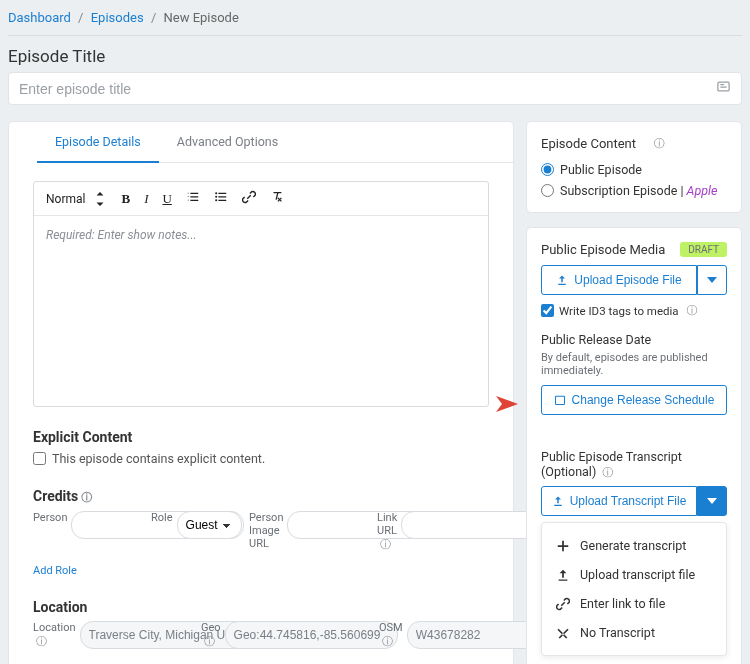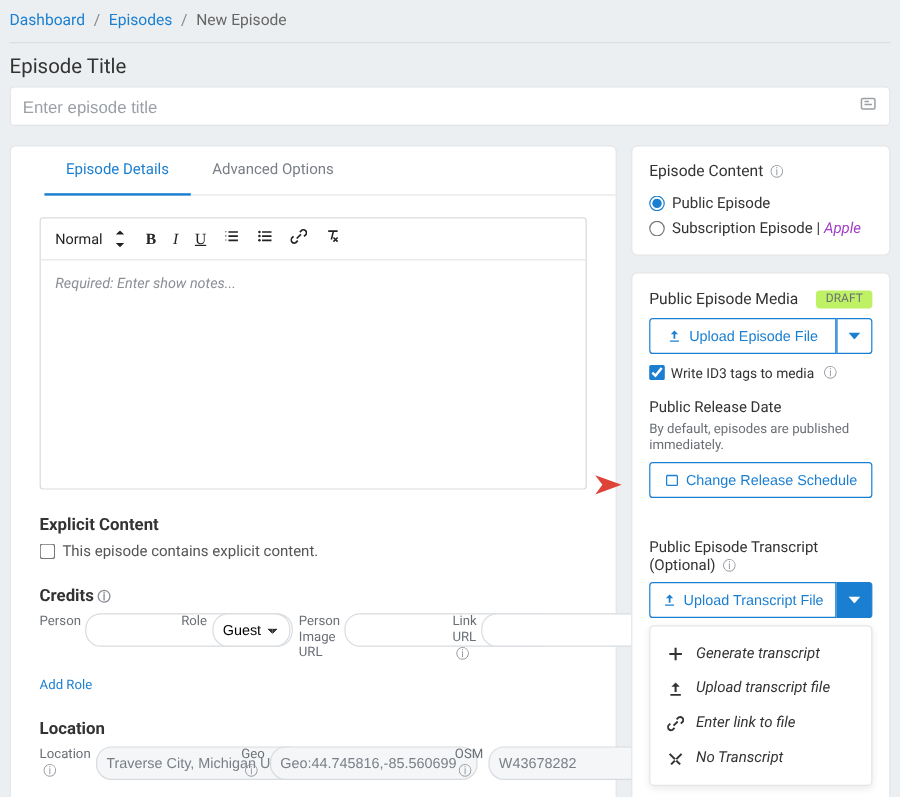--- a/index.html
+++ b/index.html
@@ -33,37 +33,37 @@
 .section-h { font-size:14px; color:#333; margin:22px 0 6px 0;font-weight:bold; }
 .check-row { display:flex; align-items:center; gap:6px; color:#555; font-size:12.5px; }
 .fields { display:flex; gap:18px; margin-top:6px; }
 .field { display:flex; flex-direction:row; gap:4px; }
 .field label { font-size:11px; color:#6a6f76; }
 .field input, .field select { height:28px; border:1px solid #d8dbdf; border-radius:13px; padding:0 8px; font-size:12px; background:#fff; }
 .field select { appearance:none; padding-right:22px; background-image:linear-gradient(45deg,transparent 50%,#333 50%),linear-gradient(135deg,#333 50%,transparent 50%); background-position:calc(100% - 14px) 12px,calc(100% - 10px) 12px; background-size:4px 4px,4px 4px; background-repeat:no-repeat; }
 .field input.ro { background:#f5f6f7; color:#7a7f87; }
 .add-link { color:#1b7fd1; font-size:11px; margin-top:12px; display:inline-block; cursor:pointer; }
 .info { color:#8a8f96; font-size:11px; margin-left:3px; }
-.side-head { font-size:13px; color:#333; padding:14px 14px 8px 14px; display:flex; align-items:center; }
+.side-head { font-size:13px; color:#333; padding:14px 14px 8px 14px; display:flex; align-items:center;gap:12px; }
 .radio-row { display:flex; align-items:center; gap:6px; padding:3px 14px; font-size:12.5px; color:#333; }
 .radio-row input { accent-color:#1b7fd1; }
 .apple { color:#a43fc6; font-style:italic; }
 .side-body { padding:0 14px 14px 14px; }
 .badge { background:#bef264; color:#6a6f76; font-size:10px; padding:2px 8px; border-radius:3px; margin-left:auto; }
 .btn-outline { width:100%; border:1px solid #1b7fd1; color:#1b7fd1; background:#fff; border-radius:3px; height:30px; display:flex; align-items:center; justify-content:center; gap:6px; font-size:12px; cursor:pointer; }
 .btn-split { display:flex;justify-content:center; }
 .btn-split .main { flex:1; border-radius:3px 0 0 3px; }
 .btn-split .caret { width:30px; border:1px solid #1b7fd1; border-radius:0 3px 3px 0; display:flex; align-items:center; justify-content:center; color:#1b7fd1; cursor:pointer; }
 .btn-split .caret.solid { background:#1b7fd1; color:#fff; }
 .small { font-size:11px; color:#6a6f76; margin-top:4px; }
 .check-blue { display:flex; align-items:center; gap:5px; font-size:11.5px; color:#333; margin-top:8px; }
 .check-blue input { accent-color:#1b7fd1; }
 .sub-h { font-size:12.5px; color:#333; margin-top:14px; }
 .dropdown { border:1px solid #e3e5e8; border-radius:4px; margin-top:6px; padding:8px 0; background:#fff; box-shadow:0 2px 6px rgba(0,0,0,0.08); }
-.dd-item { display:flex; align-items:center; gap:10px; padding:7px 14px; font-size:12.5px; color:#333; cursor:pointer;font-style:italic; }
+.dd-item { display:flex; align-items:center; gap:10px; padding:7px 14px; font-size:12.5px; color:#333; cursor:pointer; }
 .dd-item svg { width:14px; height:14px; flex-shrink:0; }
 .arrow { position:absolute; z-index:5; }
 </style>
 </head>
 <body>
 
 <div class="page">
   <div class="breadcrumbs">
     <a>Dashboard</a>
     <span class="sep">/</span>

